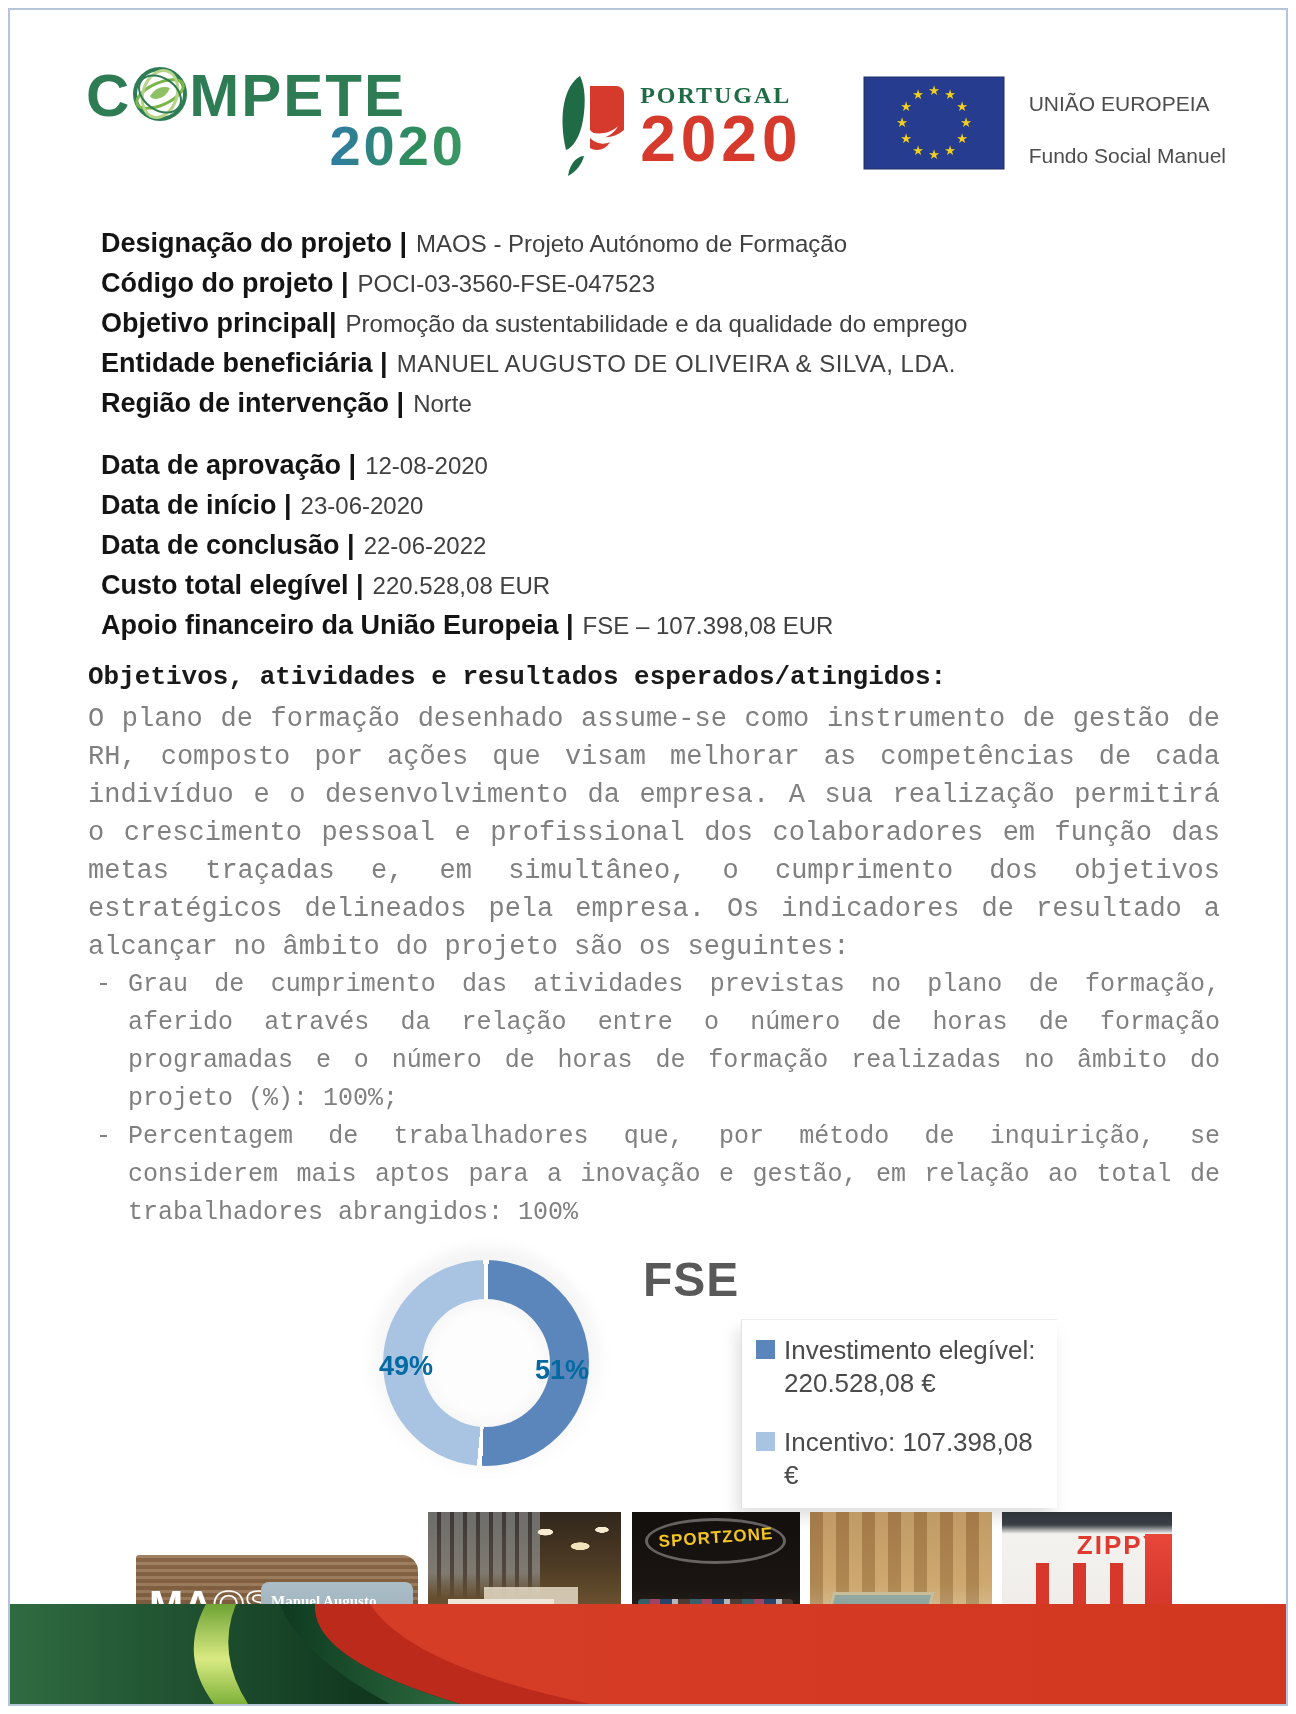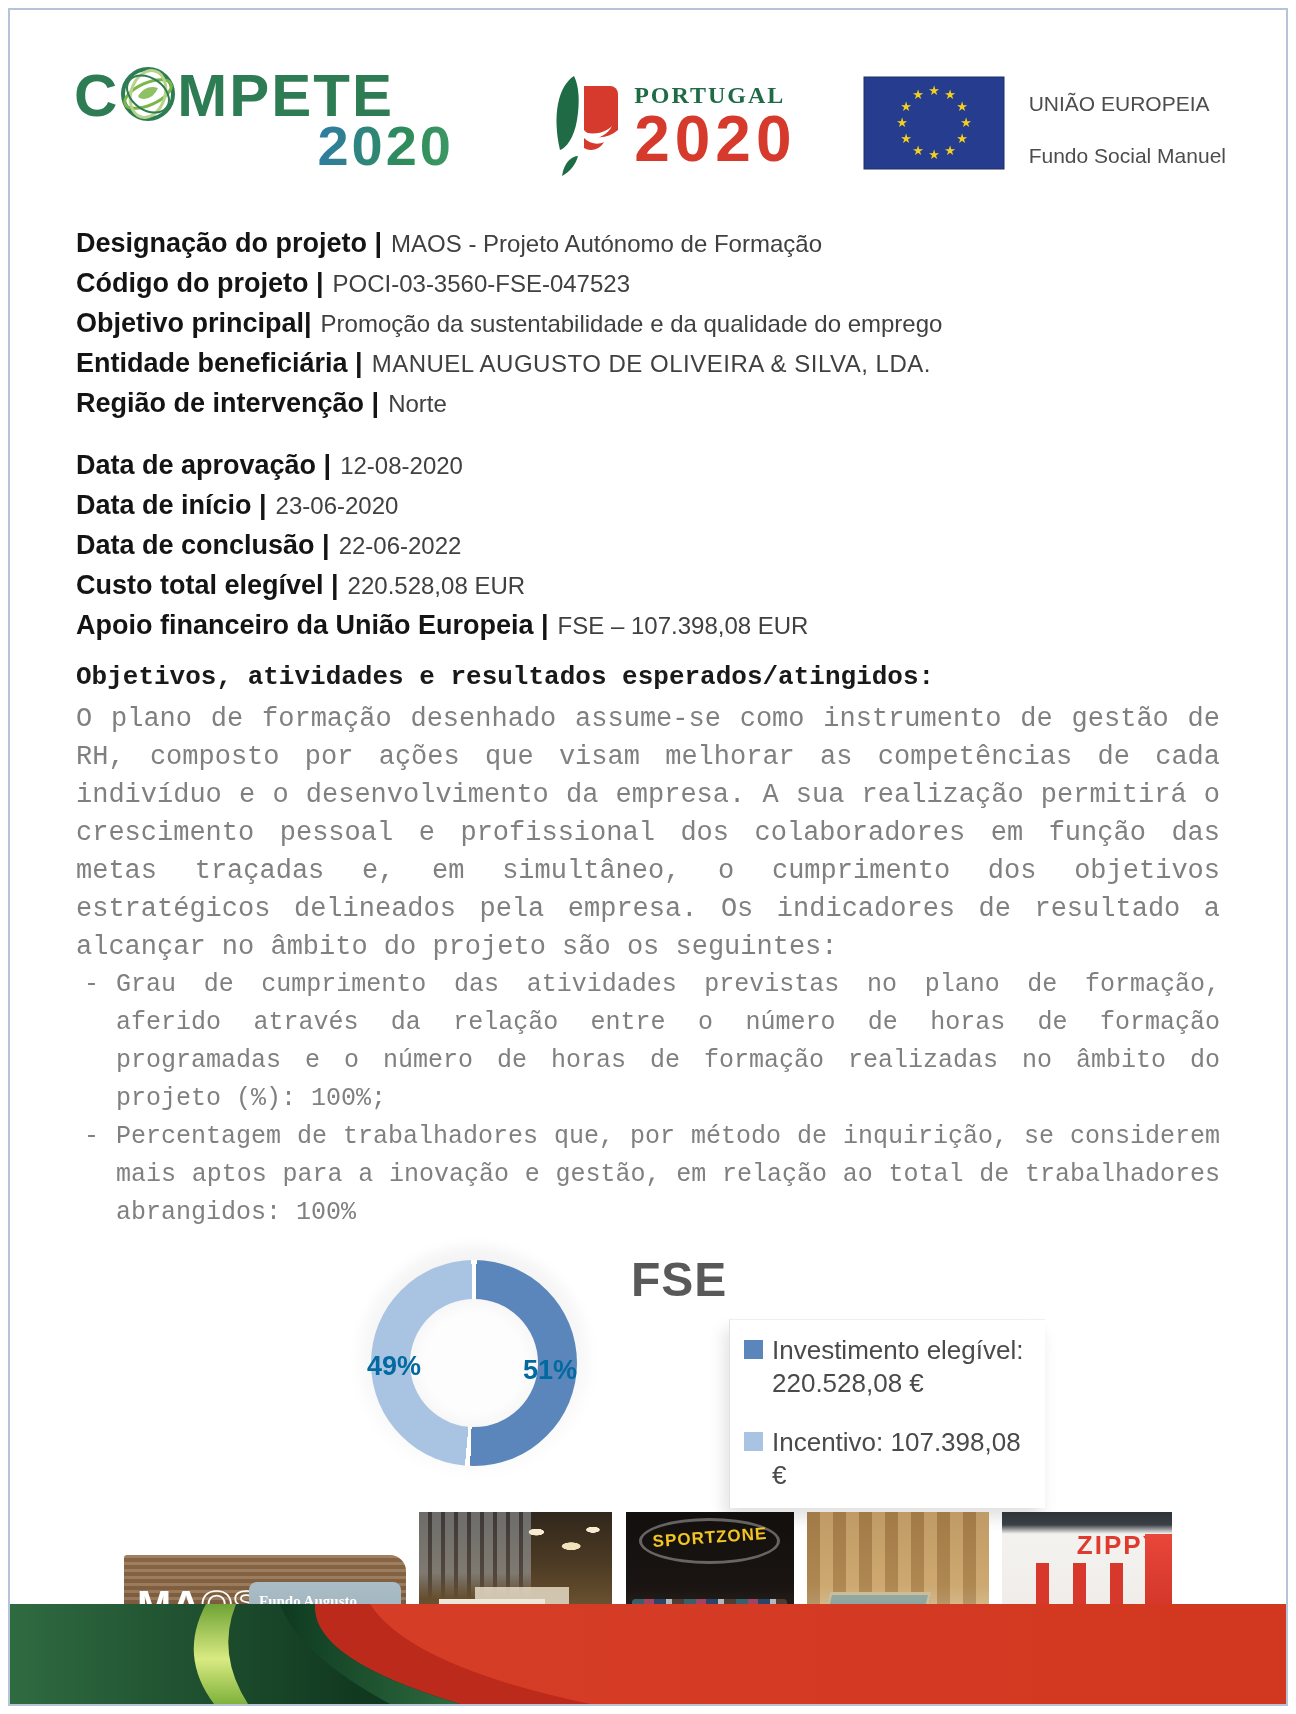--- a/index.html
+++ b/index.html
@@ -1,17 +1,17 @@
 <!DOCTYPE html>
 <html><head>
 <meta charset="utf-8">
 <style>
   * { margin:0; padding:0; box-sizing:border-box; }
   body { background:#f4f4f4; font-family:"Liberation Sans", sans-serif; }
-  .page { position:relative; width:1296px; height:1714px; background:#fff; margin:0 auto; overflow:hidden; outline:1px solid #e3e3e3; }
+  .page { position:relative; width:1296px; height:1714px; background:#fff; margin:0 auto; overflow:hidden; outline:1px solid #e3e3e3;padding-left:12px; }
   .inner-border { position:absolute; inset:8px; border:2px solid #b6c4d9; pointer-events:none; z-index:5; }
 
   
   .logos { display:flex; justify-content:space-between; align-items:flex-start; margin:66px 70px 0 74px; height:120px; }
   .compete { width:410px; }
   .compete-word { font-size:60px; font-weight:800; color:#2e7c54; letter-spacing:2px; line-height:1; white-space:nowrap; }
   .compete-word .globe-svg { vertical-align:-6px; margin:0 1px; }
   .compete-year { font-size:56px; font-weight:800; letter-spacing:3px; text-align:right; padding-right:30px; margin-top:-8px; line-height:1;
       background:linear-gradient(95deg,#127a8a 0%,#1d96a0 18%,#2c5fa5 42%,#2f79b4 55%,#2e8c5a 80%,#46a06b 100%);
       -webkit-background-clip:text; background-clip:text; color:transparent; }
@@ -20,21 +20,21 @@
   .pt-word { font-family:Liberation Serif, serif; font-size:24px; font-weight:700; color:#1e6b45; letter-spacing:2px; }
   .pt-year { font-size:64px; font-weight:700; color:#d53a2c; letter-spacing:5px; line-height:0.95; }
   .eu { display:flex; align-items:flex-start; gap:24px; margin-top:10px; }
   .eu-text { display:flex; flex-direction:column; gap:28px; padding-top:16px; font-size:21px; color:#4d4d4d; }
 
   
   .content { padding:0 76px; }
   .fields { margin-top:42px; }
   .frow { display:flex; align-items:baseline; gap:9px; height:40px; }
   .frow.gap-top { margin-top:22px; }
-  .flabel { font-size:27px; font-weight:700; color:#141414; white-space:nowrap; }
+  .flabel { font-size:27px; font-weight:700; color:#141414; white-space:nowrap;margin-left:13px; }
   .fvalue { font-size:24px; color:#404040; white-space:nowrap; }
   .fvalue.caps { letter-spacing:0.5px; }
 
   
   .objectives { margin-top:12px;font-family:Liberation Mono, monospace; }
   .obj-heading { font-size:26px; font-weight:700; color:#191919; margin-bottom:8px; }
   .para { font-size:27px; line-height:38px; color:#808080; text-align:justify; }
   .bullet { display:flex; gap:0; margin-top:0; }
   .bullet .dash { width:40px; flex:none; font-size:25px; color:#808080; line-height:38px; padding-left:8px; }
   .bullet p { flex:1; font-size:25px; line-height:38px; color:#808080; text-align:justify; }
@@ -255,21 +255,21 @@
         </div>
       </div>
     </section>
 
     <section class="gallery">
       <div class="maos">
         <div class="maos-wood"></div>
         <div class="maos-acro"><span>MA</span><span class="outl">OS</span></div>
         <div class="maos-tag">CARPINTARIA</div>
         <div class="maos-panel">
-          <div>Fundo Augusto</div>
+          <div>Manuel Augusto</div>
           <div><span>Oliveira &amp; Silva,</span> <span class="lda">Lda.</span></div>
         </div>
       </div>
 
       <div class="photo p1">
         <div class="p1-windows"></div>
         <div class="p1-lights"></div>
         <div class="p1-counter"></div>
         <div class="p1-bowls"></div>
       </div>

